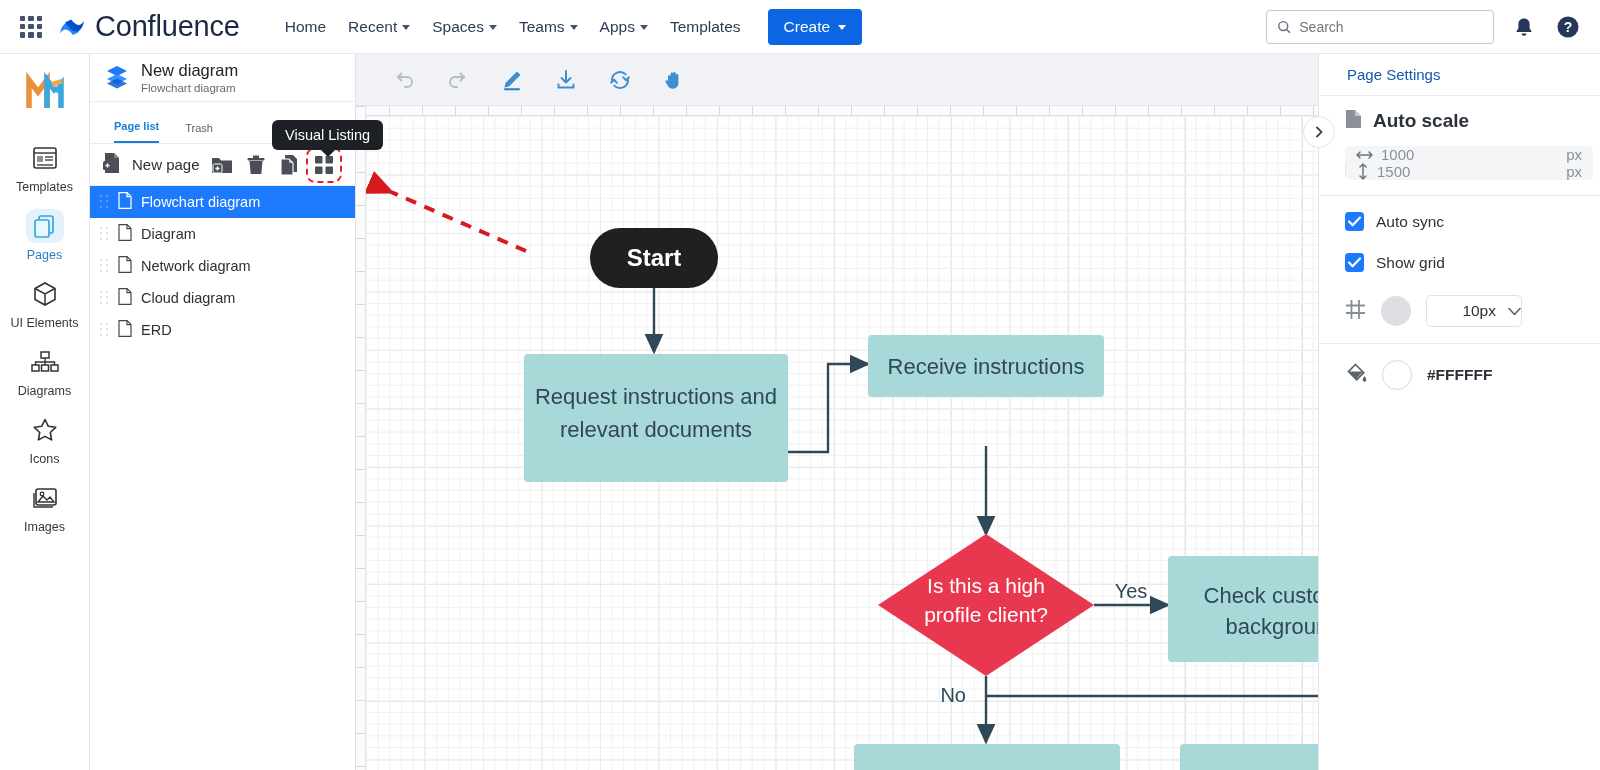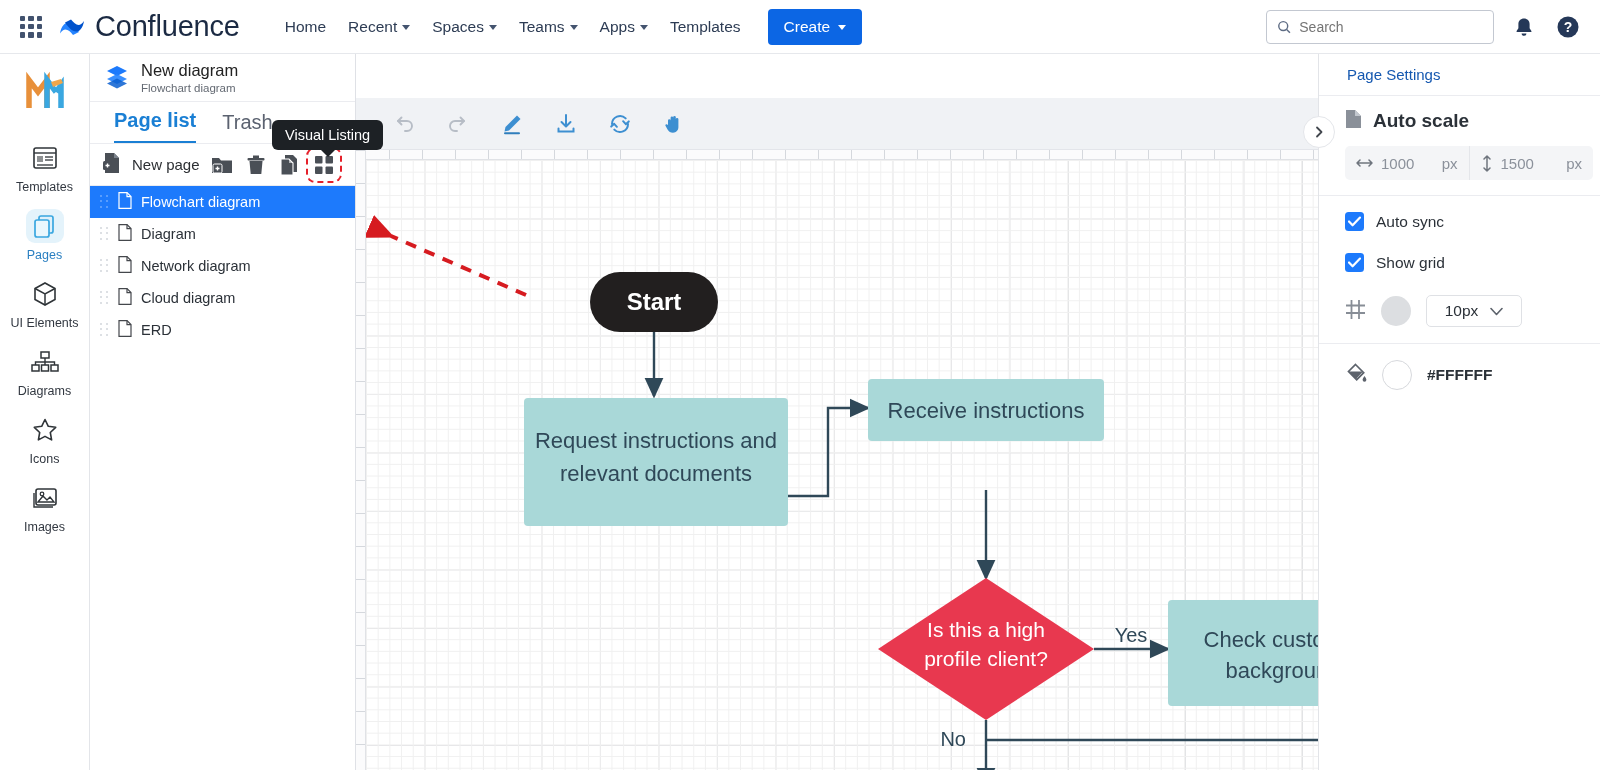--- a/index.html
+++ b/index.html
@@ -68,21 +68,21 @@
   .pages-panel {
     position: absolute; top: 54px; left: 90px; width: 266px; height: 716px;
     background: #fff; border-right: 1px solid #dfe1e6;
   }
   .pp-head { height: 48px; display: flex; align-items: center; gap: 11px;
     padding: 0 14px; border-bottom: 1px solid #ebecf0; }
   .pp-title { font-size: 16.5px; color: #222; line-height: 1.15; }
   .pp-sub { font-size: 11.5px; color: #646a73; margin-top: 2px; }
   .pp-tabs { height: 42px; display: flex; align-items: flex-end; gap: 26px;
     padding: 0 24px; border-bottom: 1px solid #ebecf0; }
-  .pp-tab { font-size: 20px; color: #5b6270; padding-bottom: 9px; cursor: pointer; }
+  .pp-tab { font-size: 11px; color: #5b6270; padding-bottom: 9px; cursor: pointer; }
   .pp-tab.active { color: #1a7fd4; font-weight: bold; border-bottom: 2.5px solid #1a7fd4; }
   .pp-toolbar { height: 42px; display: flex; align-items: center; gap: 10px;
     padding: 0 12px; border-bottom: 1px solid #ebecf0; }
   .newpage { display: flex; align-items: center; gap: 10px; cursor: pointer; }
   .newpage .t { font-size: 15px; color: #2c2f33; }
   .tb-ico { width: 24px; height: 24px; display: flex; align-items: center;
     justify-content: center; cursor: pointer; }
   .tb-ico.highlight { outline: 2.5px dashed #e5202a; outline-offset: 4px; border-radius: 3px; }
   .plist { padding-top: 0; }
   .plist-row {
@@ -90,21 +90,21 @@
     cursor: pointer; font-size: 14.5px; color: #2b3138;
   }
   .plist-row.selected { background: #1d7afc; color: #fff; }
   .grip { width: 9px; height: 14px; display: grid; grid-template-columns: 1fr 1fr;
     gap: 2px 3px; opacity: .45; }
   .grip i { width: 2px; height: 2px; background: #9aa3af; border-radius: 50%; }
   .plist-row.selected .grip i { background: #cfe2ff; }
 
   
   .canvas-wrap { position: absolute; top: 54px; left: 356px; right: 0; bottom: 0;
-    background: #f0abfc; margin-top: 44px; }
+    background: #f0abfc; }
   .ctoolbar { height: 52px; background: #f0f2f5; display: flex; align-items: center;
     gap: 26px; padding-left: 34px; border-bottom: 1px solid #e3e5ea; }
   .ct-ico { width: 28px; height: 28px; display: flex; align-items: center;
     justify-content: center; cursor: pointer; }
   .revhist { margin-left: auto; margin-right: 18px; display: flex; align-items: center;
     gap: 7px; color: #1558b0; font-size: 15px; cursor: pointer; }
 
   .board { position: absolute; top: 52px; left: 0; right: 0; bottom: 0; overflow: hidden; }
   .ruler-top { position: absolute; top: 0; left: 0; right: 0; height: 10px;
     background: #fbfbfc; border-bottom: 1px solid #e0e2e6;
@@ -142,37 +142,37 @@
     position: absolute; left: -16px; top: 62px; width: 32px; height: 32px;
     border-radius: 50%; background: #fff; border: 1px solid #e4e6ea;
     display: flex; align-items: center; justify-content: center; cursor: pointer; z-index: 25;
   }
   .st-head { height: 42px; display: flex; align-items: center; padding-left: 28px;
     font-size: 15px; color: #1558b0; border-bottom: 1px solid #ebecf0; }
   .st-block { padding: 13px 26px 15px; border-bottom: 1px solid #ebecf0; }
   .st-row { display: flex; align-items: center; gap: 11px; }
   .st-label { font-size: 19px; font-weight: bold; color: #2b3138; }
   .scale-inputs { display: flex; margin-top: 13px; background: #f4f5f7;
-    border-radius: 5px; overflow: hidden; height: 34px; width: 248px; }
+    border-radius: 5px; overflow: hidden; height: 34px; width: 248px; flex-direction: column; }
   .scale-cell { flex: 1; display: flex; align-items: center; gap: 8px; padding: 0 11px;
     font-size: 15px; color: #8b919b; }
   .scale-cell + .scale-cell { border-left: 1px solid #e4e6ea; }
   .scale-cell .num { flex: 1; }
   .check-row { display: flex; align-items: center; gap: 12px; padding: 11px 26px; }
   .cbox { width: 19px; height: 19px; border-radius: 3.5px; background: #1d7afc;
     display: flex; align-items: center; justify-content: center; cursor: pointer; flex: none; }
   .check-row .t { font-size: 15.5px; color: #2b3138; }
   .grid-row { display: flex; align-items: center; gap: 15px; padding: 12px 26px 16px;
     border-bottom: 1px solid #ebecf0; }
   .swatch-gray { width: 30px; height: 30px; border-radius: 50%; background: #dcdee1; cursor: pointer; }
   .swatch-white { width: 30px; height: 30px; border-radius: 50%; background: #fff;
     border: 1px solid #d7d9dd; cursor: pointer; }
   .select-pill {
     width: 96px; height: 32px; border: 1px solid #dfe1e5; border-radius: 5px;
-    display: flex; align-items: center; justify-content: center; gap: 12px;
+    display: flex; align-items: center; justify-content: flex-end; gap: 12px;
     font-size: 15.5px; color: #2b3138; cursor: pointer;
   }
   .fill-row { display: flex; align-items: center; gap: 15px; padding: 16px 26px; }
   .fill-row .hex { font-size: 15.5px; font-weight: bold; color: #2b3138; }
 </style>
 </head>
 <body>
 
 <div class="app">
 

